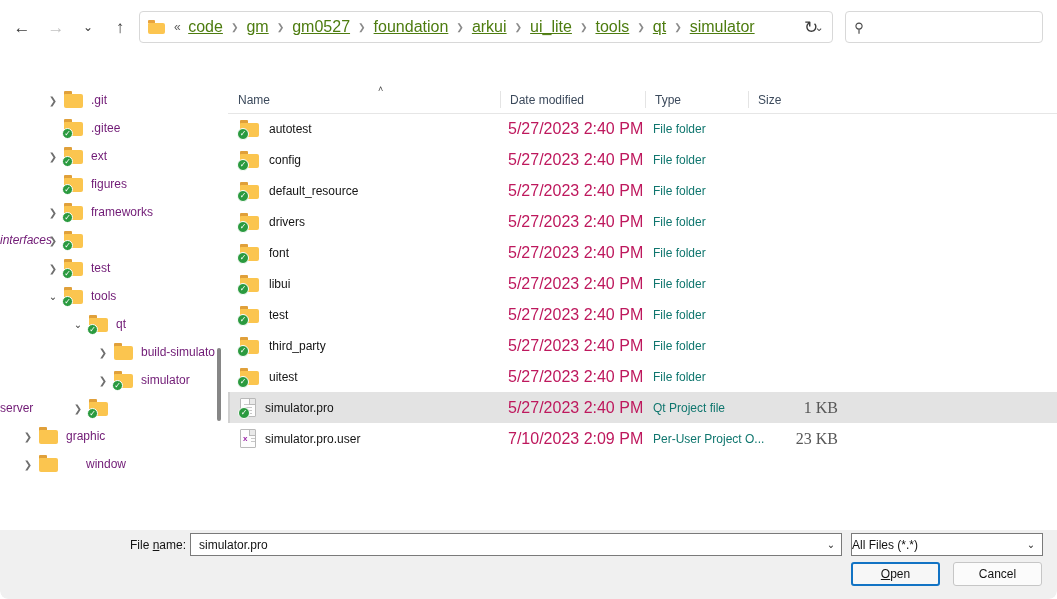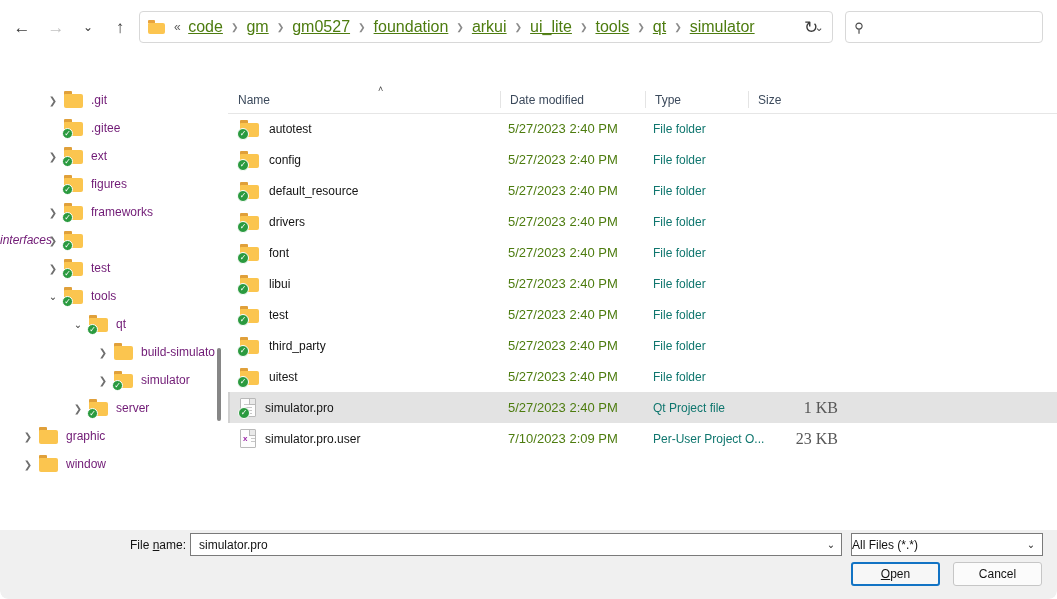--- a/index.html
+++ b/index.html
@@ -321,21 +321,21 @@
     position: absolute; left: 12px;
     display: flex; align-items: center;
   }
   .cell-name .nm {
     margin-left: 9px;
     font-size: 12px;
     color: #141414;
   }
   .cell-date {
     position: absolute; left: 280px;
-    font-size: 13px; color: #4d7c0f;
+    font-size: 16px; color: #be185d;
   }
   .cell-type {
     position: absolute; left: 425px;
     font-size: 12px; color: #0f766e;
   }
   .cell-size {
     position: absolute; left: 540px;
     width: 70px;
     text-align: right;
     font-size: 16px; color: #585858; font-family: Liberation Serif, serif;
@@ -631,37 +631,37 @@
         </div>
         <div class="tw-label" style="margin-left: 141px;">simulator</div>
       </div>
       <div class="tree-item">
         <div class="tw-chevron" style="left: 69px;">❯</div>
         <div class="tw-icon" style="left: 89px;">
           <div class="ftab"></div>
           <div class="fbody"></div>
           <div class="tw-badge">✓</div>
         </div>
-        <div class="tw-label" style="margin-left: 116px;">server</div>
+        <div class="tw-label" style="">server</div>
       </div>
       <div class="tree-item">
         <div class="tw-chevron" style="left: 19px;">❯</div>
         <div class="tw-icon" style="left: 39px;">
           <div class="ftab"></div>
           <div class="fbody"></div>
         </div>
         <div class="tw-label" style="margin-left: 66px;">graphic</div>
       </div>
       <div class="tree-item">
         <div class="tw-chevron" style="left: 19px;">❯</div>
         <div class="tw-icon" style="left: 39px;">
           <div class="ftab"></div>
           <div class="fbody"></div>
         </div>
-        <div class="tw-label" style="margin-left: 66px;">window</div>
+        <div class="tw-label" style="margin-left: 86px;">window</div>
       </div>
     </div>
   <div class="tree-scrollbar-thumb"></div>
 
   <div class="listpane">
     <div class="col-headers" id="col-headers">
         <div class="col-head" style="left: 0px; width: 272px;">Name</div>
         <div class="col-head" style="left: 272px; width: 145px;">Date modified</div>
         <div class="col-divider" style="left: 272px;"></div>
         <div class="col-head" style="left: 417px; width: 103px;">Type</div>

